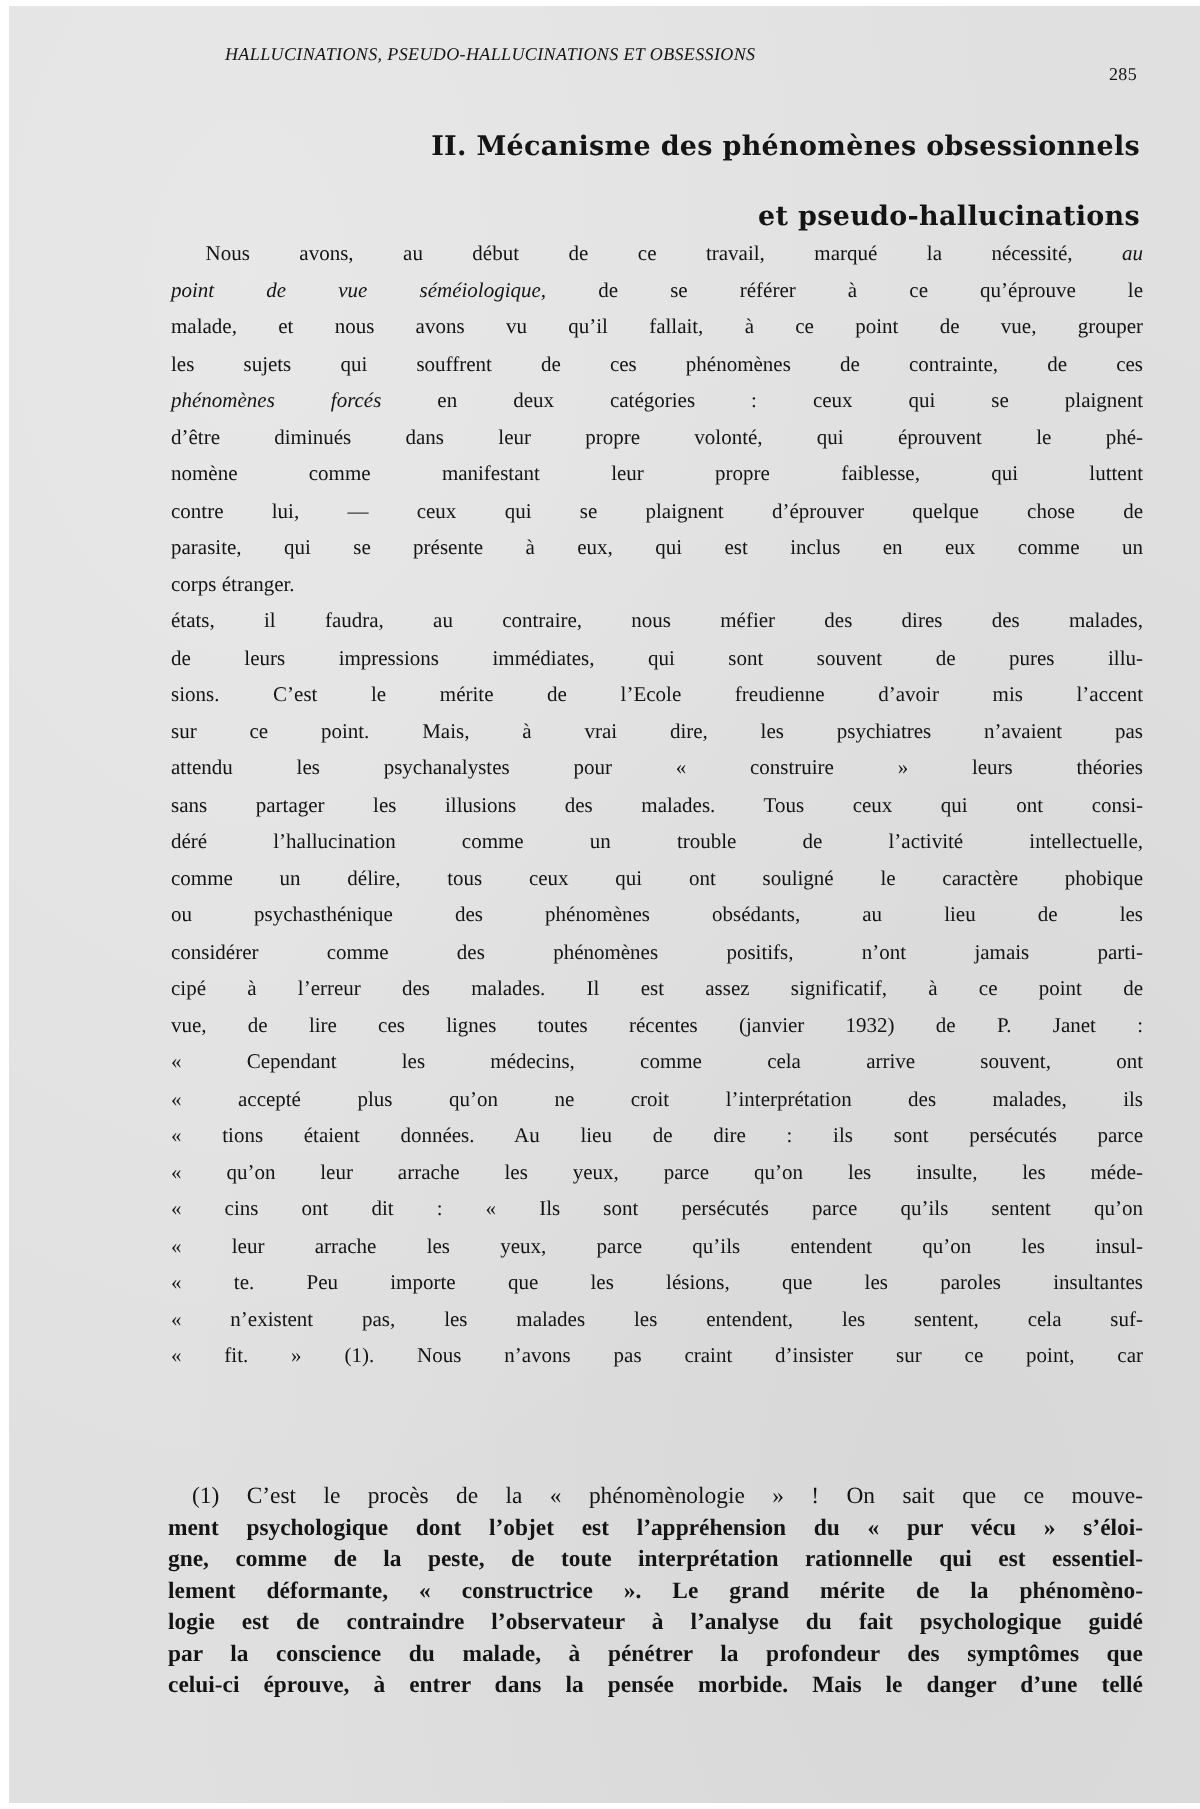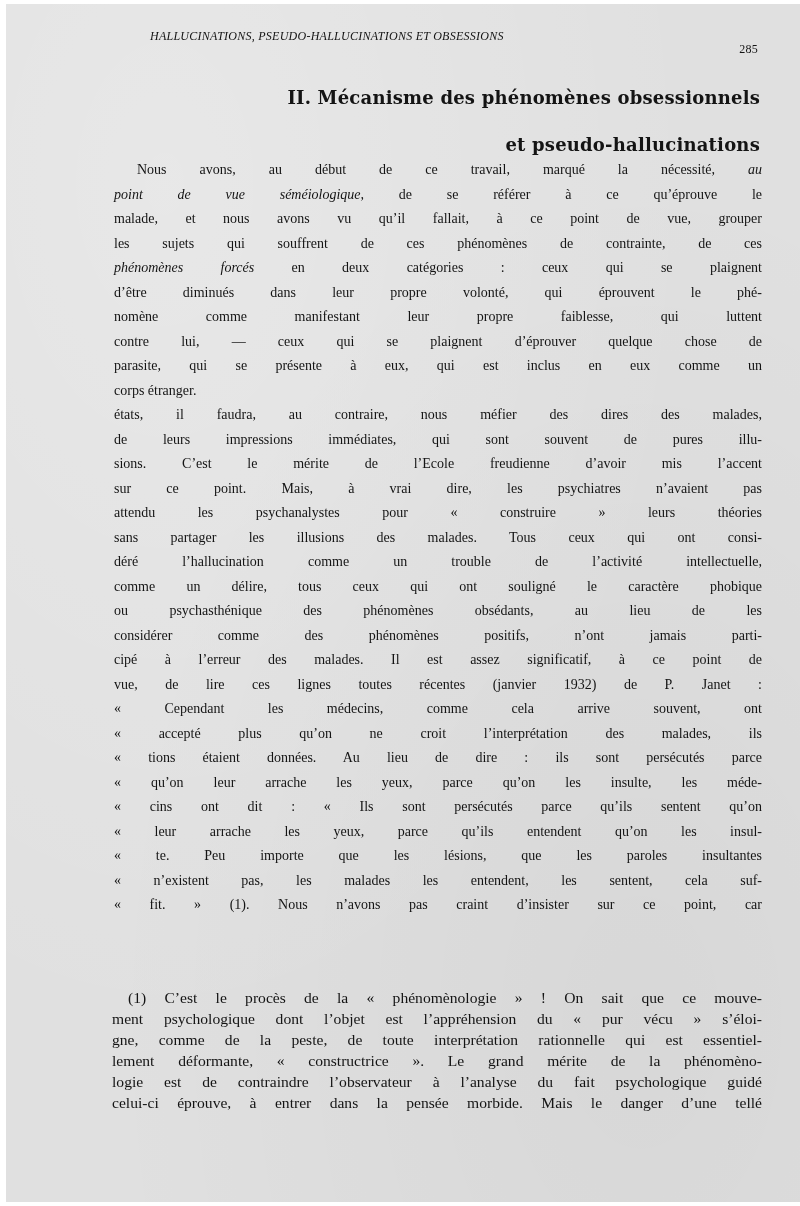--- a/index.html
+++ b/index.html
@@ -103,20 +103,21 @@
     height: 21px;
     line-height: 21px;
     font-size: 15.6px;
     white-space: nowrap;
     text-align: justify;
     text-align-last: justify;
   }
   .fn-first { margin-left: -2px; }
   .fn-body {
     margin-left: -18px;
+    font-weight: bold;
   }
 </style>
 </head>
 <body>
 
 <div class="page-edge-left"></div>
 
 <div class="page">
 </div>
 
@@ -161,14 +162,15 @@
   <span class="line quote"><span>« n’existent pas, les malades les entendent, les sentent, cela suf-</span></span>
   <span class="line quote"><span>« fit. » (1). Nous n’avons pas craint d’insister sur ce point, car</span></span>
 </div>
 
 <div class="footnotes">
   <span class="fn-line fn-first">(1) C’est le procès de la « phénomènologie » ! On sait que ce mouve-</span>
   <span class="fn-line fn-body">ment psychologique dont l’objet est l’appréhension du « pur vécu » s’éloi-</span>
   <span class="fn-line fn-body">gne, comme de la peste, de toute interprétation rationnelle qui est essentiel-</span>
   <span class="fn-line fn-body">lement déformante, « constructrice ». Le grand mérite de la phénomèno-</span>
   <span class="fn-line fn-body">logie est de contraindre l’observateur à l’analyse du fait psychologique guidé</span>
+  <span class="fn-line fn-body">par la conscience du malade, à pénétrer la profondeur des symptômes que</span>
   <span class="fn-line fn-body">celui-ci éprouve, à entrer dans la pensée morbide. Mais le danger d’une tellé</span>
 </div>
 
 </body></html>

